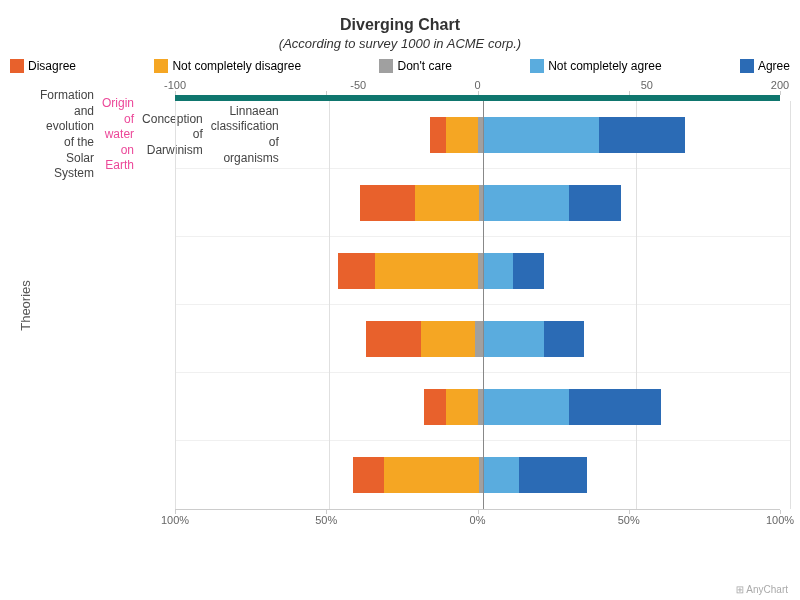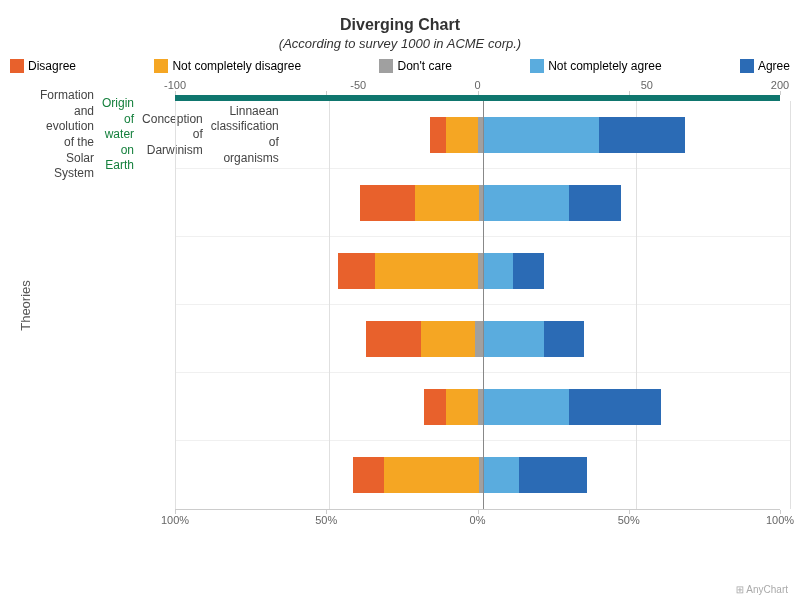--- a/index.html
+++ b/index.html
@@ -105,21 +105,21 @@
   </div>
 
   <div style="display:flex; position:relative;">
 
     <div style="width:30px; display:flex; align-items:center; justify-content:center;">
       <div style="transform:rotate(-90deg); white-space:nowrap; font-size:13px; color:#555;">Theories</div>
     </div>
 
     <div style="width:135px; display:flex; flex-direction:row;" id="row-labels">
         <div style="height: 68px; display: flex; align-items: center; justify-content: flex-end; padding-right: 8px; font-size: 12px; color: rgb(68, 68, 68); text-align: right; line-height: 1.3;">Formation and evolution<br>of the Solar System</div>
-        <div style="height: 68px; display: flex; align-items: center; justify-content: flex-end; padding-right: 8px; font-size: 12px; color: #15803d; text-align: right; line-height: 1.3;">Origin of water on Earth</div>
+        <div style="height: 68px; display: flex; align-items: center; justify-content: flex-end; padding-right: 8px; font-size: 12px; color: #ec4899; text-align: right; line-height: 1.3;">Origin of water on Earth</div>
         <div style="height: 68px; display: flex; align-items: center; justify-content: flex-end; padding-right: 8px; font-size: 12px; color: rgb(68, 68, 68); text-align: right; line-height: 1.3;">Conception of Darwinism</div>
         <div style="height: 68px; display: flex; align-items: center; justify-content: flex-end; padding-right: 8px; font-size: 12px; color: rgb(68, 68, 68); text-align: right; line-height: 1.3;">Linnaean classification<br>of organisms</div>
       </div>
 
     <div style="flex:1; position:relative;" id="bars-area">
         <div style="position: absolute; top: 0px; bottom: 0px; left: 50%; width: 1px; background: rgb(136, 136, 136); z-index: 5;"></div>
         <div style="position: absolute; top: 0px; bottom: 0px; left: 0%; width: 1px; background: rgb(224, 224, 224); z-index: 1;"></div>
         <div style="position: absolute; top: 0px; bottom: 0px; left: 25%; width: 1px; background: rgb(224, 224, 224); z-index: 1;"></div>
         <div style="position: absolute; top: 0px; bottom: 0px; left: 75%; width: 1px; background: rgb(224, 224, 224); z-index: 1;"></div>
         <div style="position: absolute; top: 0px; bottom: 0px; left: 100%; width: 1px; background: rgb(224, 224, 224); z-index: 1;"></div>

